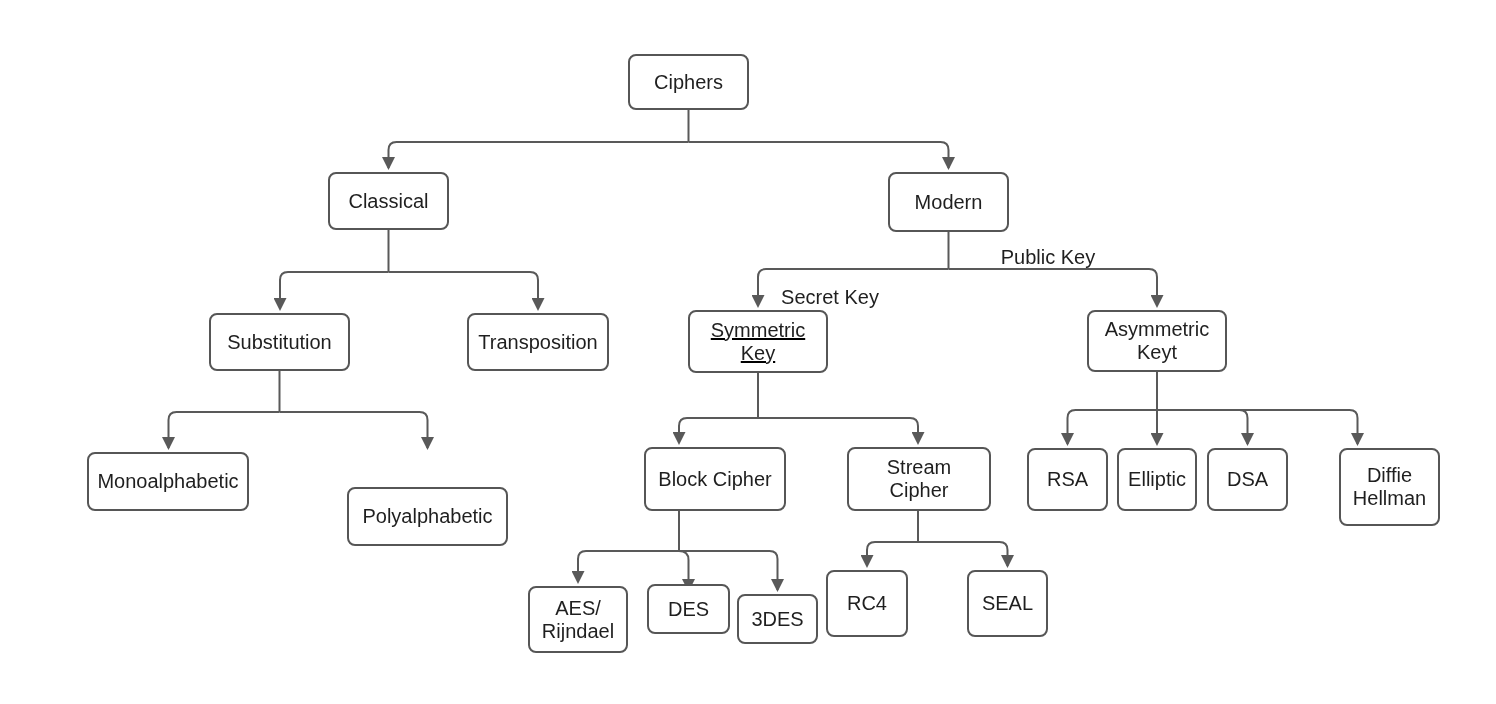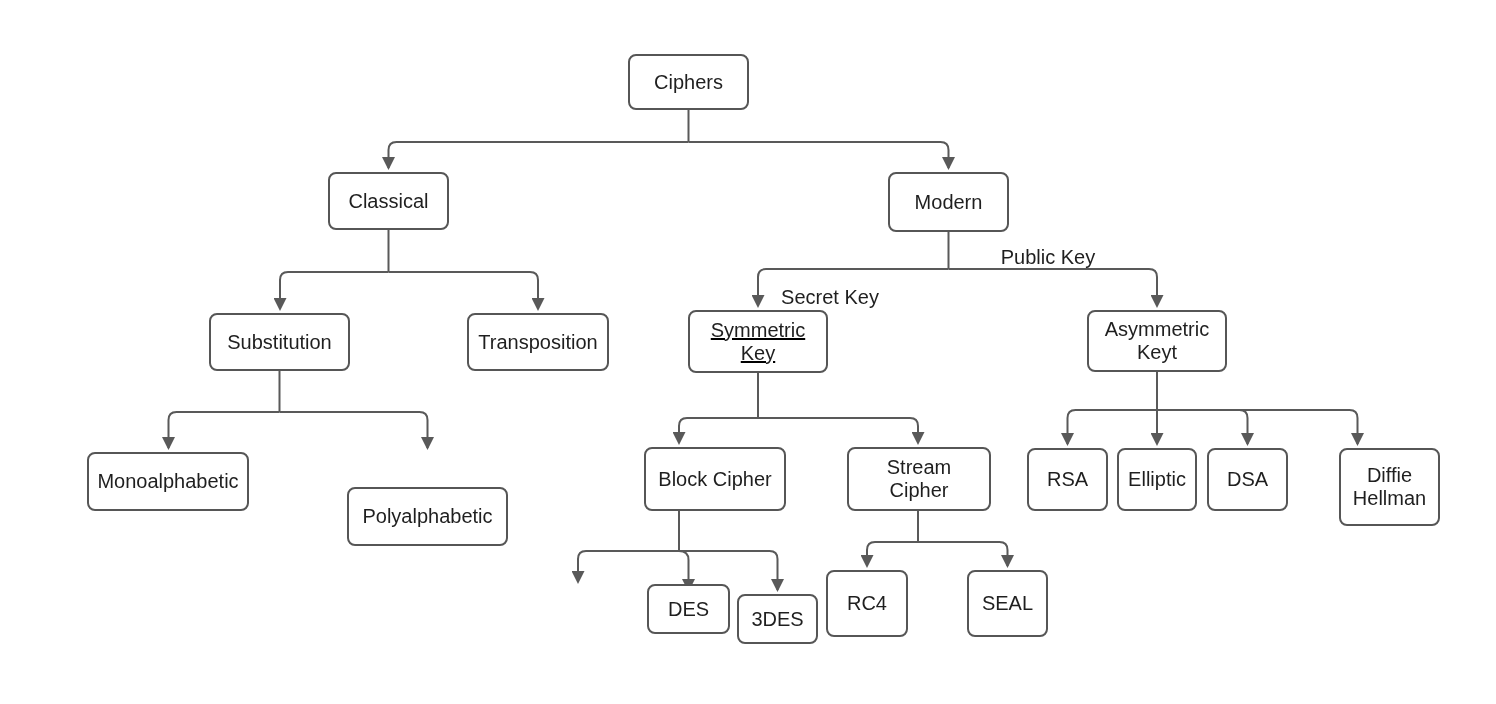--- a/index.html
+++ b/index.html
@@ -162,20 +162,24 @@
 
   <div class="node" style="left:1207px; top:448px; width:81px; height:63px;">
     <span class="node-label">DSA</span>
   </div>
 
   <div class="node" style="left:1307px; top:448px; width:101px; height:78px;margin-left:32px;">
     <span class="node-label">Diffie
 Hellman</span>
   </div>
 
+  <div class="node" style="left:528px; top:586px; width:100px; height:67px;">
+    <span class="node-label">AES/
+Rijndael</span>
+  </div>
 
   <div class="node" style="left:647px; top:584px; width:83px; height:50px;">
     <span class="node-label">DES</span>
   </div>
 
   <div class="node" style="left:737px; top:594px; width:81px; height:50px;">
     <span class="node-label">3DES</span>
   </div>
 
   <div class="node" style="left:826px; top:570px; width:82px; height:67px;">

